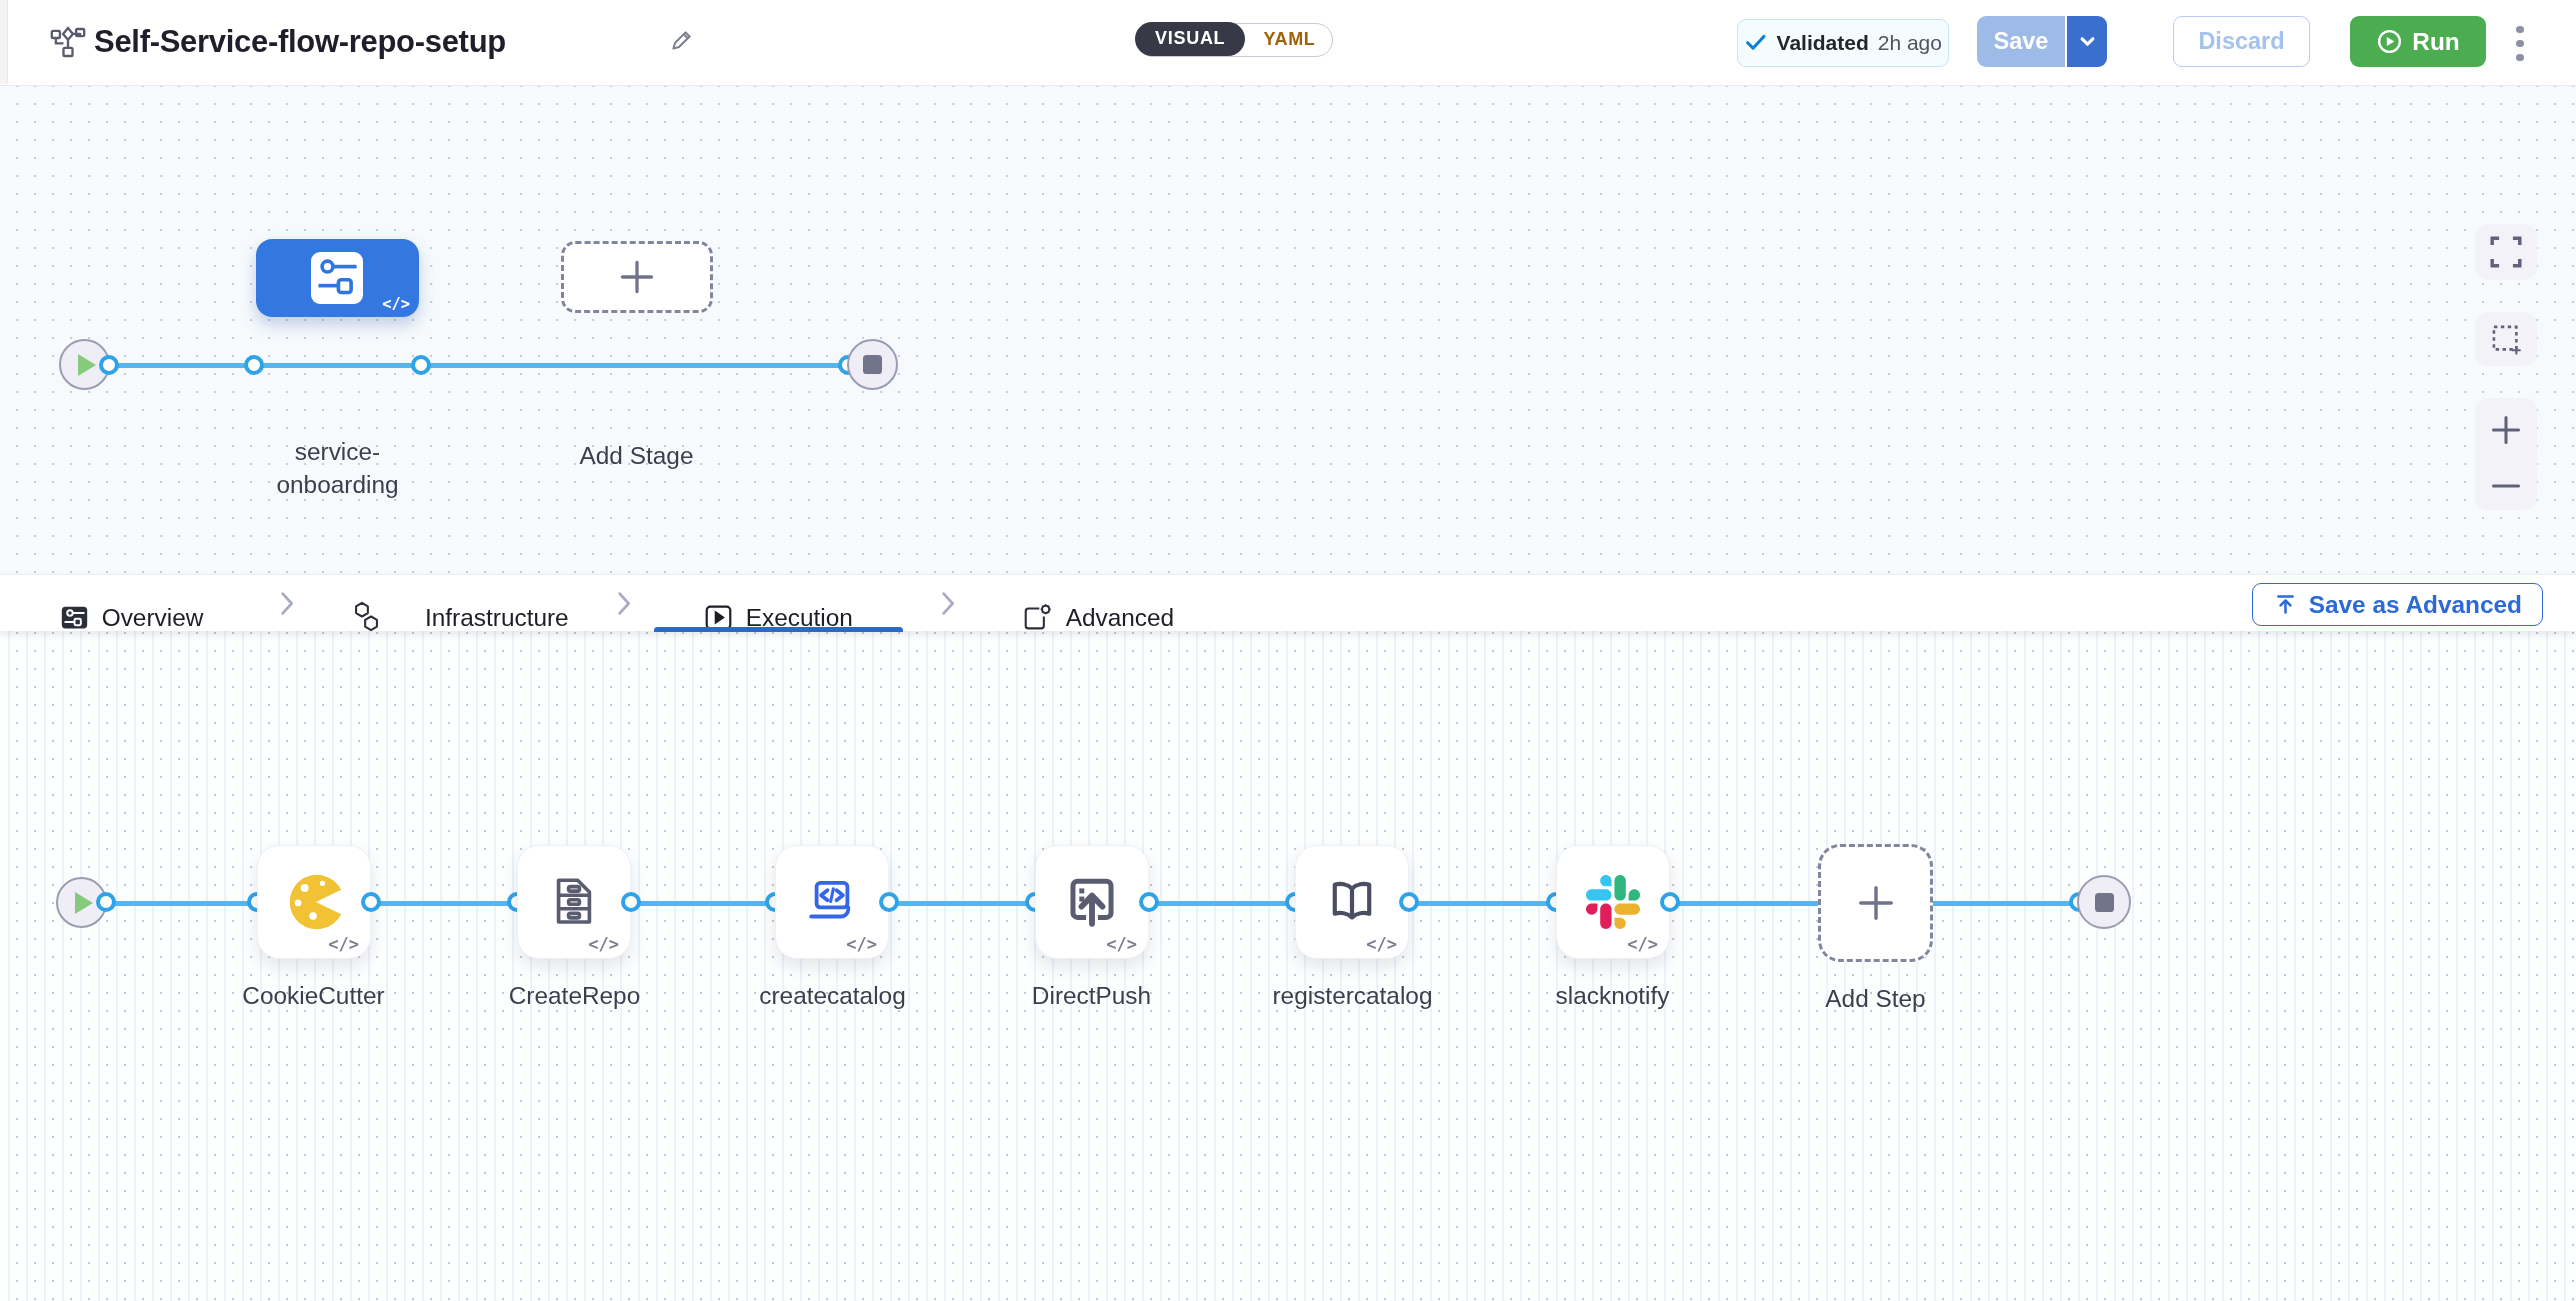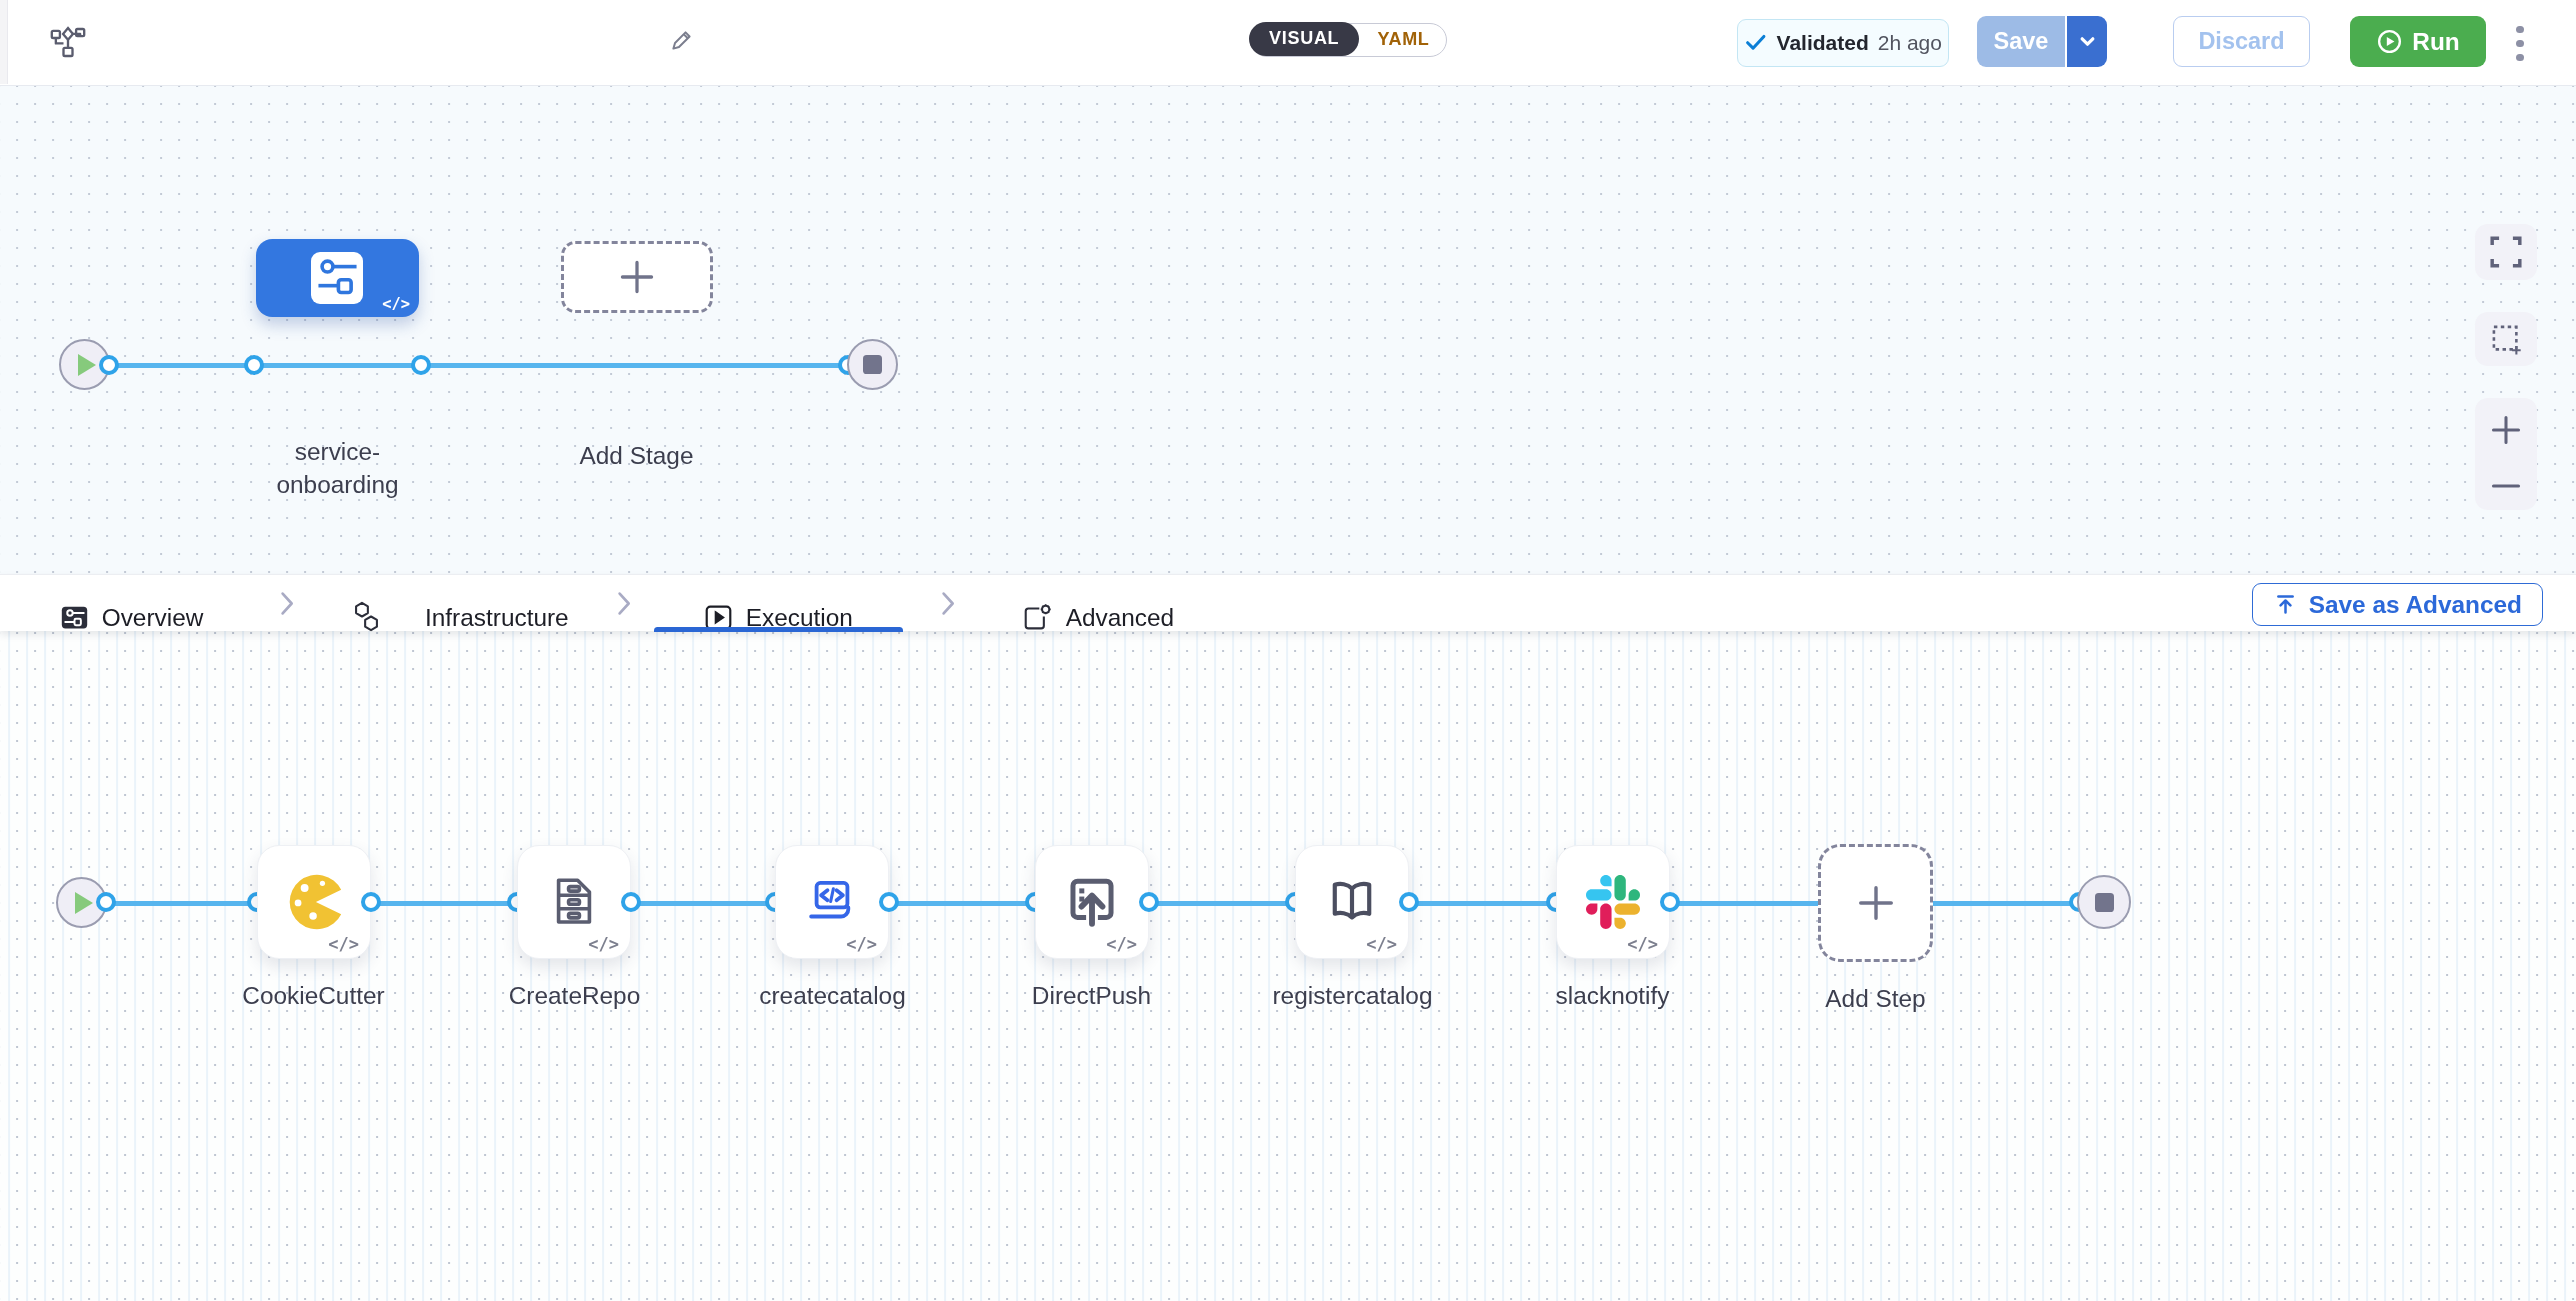--- a/index.html
+++ b/index.html
@@ -7,21 +7,21 @@
   body { font-family:"Liberation Sans", sans-serif; background:#fff; position:relative; }
 
   
   .hdr { position:absolute; left:0; top:0; width:2576px; height:86px; background:#fff;
          border-bottom:1.8px solid #e7eaf0; z-index:30; }
   .hdr-strip { position:absolute; left:0; top:0; width:8.1px; height:84px; background:#f4f4f6; border-right:0.9px solid #e9e9ee; }
   .flow-ic { position:absolute; left:50px; top:26px; }
   .title { position:absolute; left:94px; top:23.5px; font-size:31px; font-weight:bold; color:#1e1f2b; letter-spacing:-0.3px; white-space:nowrap; }
   .pencil { position:absolute; left:668px; top:27px; cursor:pointer; }
 
-  .toggle { position:absolute; left:1250px; top:22.6px; width:197px; height:34px; border:1.8px solid #c8cad6;
+  .toggle { position:absolute; left:1136px; top:22.6px; width:197px; height:34px; border:1.8px solid #c8cad6;
             border-radius:18px; background:#fff; display:flex; align-items:center;text-align:right; }
   .tg-visual { position:absolute; left:-1.8px; top:-1.8px; width:110px; height:34px; background:#383946; border-radius:18px;
                color:#fff; font-size:18px; font-weight:bold; letter-spacing:0.7px; display:flex; align-items:center; justify-content:center; cursor:pointer; }
   .tg-yaml { position:absolute; left:110px; top:0; width:85px; height:31px; color:#a16207; font-size:18px; font-weight:bold;
              letter-spacing:0.7px; display:flex; align-items:center; justify-content:center; cursor:pointer; }
 
   .badge { position:absolute; left:1737px; top:19px; width:212px; height:48px; background:#f4fcff; border:1.8px solid #c3e6f4;
            border-radius:9px; display:flex; align-items:center; justify-content:center; gap:9px; }
   .badge-status { font-size:21px; font-weight:bold; color:#23262e; }
   .badge-time { font-size:21px; color:#51545f; }
@@ -93,20 +93,21 @@
   <div class="hdr-strip"></div>
 
   <svg class="flow-ic" width="36" height="33" viewBox="0 0 40 36" fill="none" stroke="#5a5c6e" stroke-width="2.6">
     <rect x="2" y="5" width="9" height="8" rx="1.5"></rect>
     <rect x="29" y="3" width="9" height="8" rx="1.5"></rect>
     <path d="M20 2 L25.5 8.5 L20 15 L14.5 8.5 Z"></path>
     <rect x="15" y="24" width="10" height="9" rx="1.5"></rect>
     <path d="M6.5 13 V19 H15 M20 15 V24 M33.5 11 V8.5 H25.5" stroke-linejoin="round"></path>
   </svg>
 
+  <div class="title">Self-Service-flow-repo-setup</div>
 
   <svg class="pencil" width="27" height="27" viewBox="0 0 30 30" fill="none" stroke="#7b7e8e" stroke-width="2.2" stroke-linejoin="round">
     <path d="M6 24 L7.8 17.8 L19.5 6 L24 10.5 L12.2 22.2 L6 24 Z"></path>
     <path d="M17.5 8 L22 12.5"></path>
   </svg>
 
   <div class="toggle">
     <div class="tg-visual">VISUAL</div>
     <div class="tg-yaml">YAML</div>
   </div>

